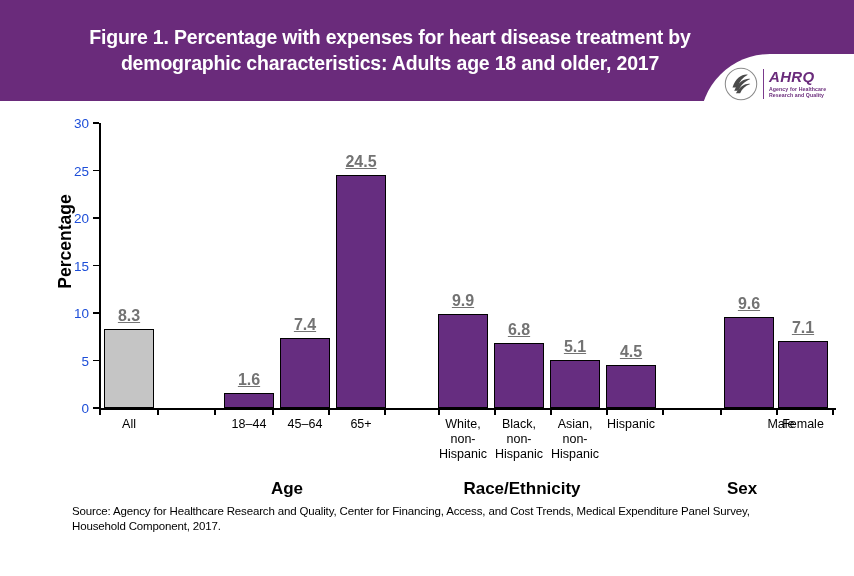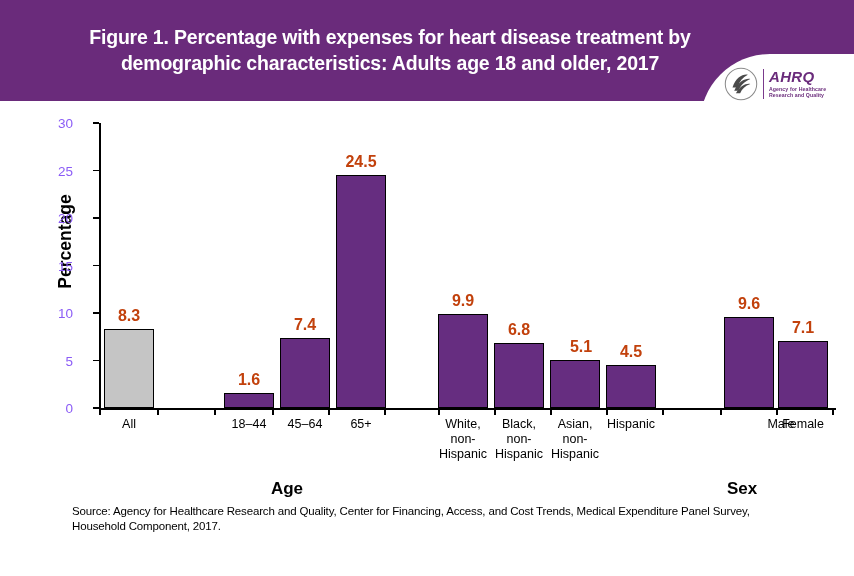--- a/index.html
+++ b/index.html
@@ -96,44 +96,45 @@
     position: absolute; left: 0; top: 285px;
     width: 737px; height: 1.5px; background: #000;
   }
   .y-tick {
     position: absolute; left: -6px;
     width: 6px; height: 1.5px; background: #000;
   }
   .y-label {
     position: absolute;
     right: 100%;
-    margin-right: 26px;
+    margin-right: 10px;
     transform: translateY(-50%);
     font-size: 13.5px;
-    color: #8b5cf6;
+    color: #1d4ed8;
     white-space: nowrap;
   }
   .x-tick {
     position: absolute; top: 285px;
     width: 1.5px; height: 7px; background: #000;
   }
   .bar {
     position: absolute;
     bottom: 0;
     border: 1.5px solid #000;
     box-sizing: border-box;
   }
   .bar-value {
     position: absolute;
     transform: translateX(-50%);
     font-size: 16px;
     font-weight: bold;
-    color: #c2410c;
+    color: #737373;
     white-space: nowrap;
     text-align: center;
+    text-decoration: underline;
   }
   .cat-label {
     position: absolute;
     transform: translateX(-50%);
     font-size: 12.5px;
     color: #000;
     text-align: center;
     line-height: 15px;
     white-space: pre-line;
   }
@@ -235,21 +236,21 @@
       <div class="bar-value" style="left: 150px; top: 247.8px;">1.6</div>
       <div class="bar" style="left: 181px; width: 50px; height: 70.3px; background: rgb(102, 45, 128); border-color: rgb(0, 0, 0);"></div>
       <div class="bar-value" style="left: 206px; top: 192.7px;">7.4</div>
       <div class="bar" style="left: 237px; width: 50px; height: 232.75px; background: rgb(102, 45, 128); border-color: rgb(0, 0, 0);"></div>
       <div class="bar-value" style="left: 262px; top: 30.25px;">24.5</div>
       <div class="bar" style="left: 339px; width: 50px; height: 94.05px; background: rgb(102, 45, 128); border-color: rgb(0, 0, 0);"></div>
       <div class="bar-value" style="left: 364px; top: 168.95px;">9.9</div>
       <div class="bar" style="left: 395px; width: 50px; height: 64.6px; background: rgb(102, 45, 128); border-color: rgb(0, 0, 0);"></div>
       <div class="bar-value" style="left: 420px; top: 198.4px;">6.8</div>
       <div class="bar" style="left: 451px; width: 50px; height: 48.45px; background: rgb(102, 45, 128); border-color: rgb(0, 0, 0);"></div>
-      <div class="bar-value" style="left: 476px; top: 214.55px; margin-left: 6px;">5.1</div>
+      <div class="bar-value" style="left: 476px; top: 214.55px;">5.1</div>
       <div class="bar" style="left: 507px; width: 50px; height: 42.75px; background: rgb(102, 45, 128); border-color: rgb(0, 0, 0);"></div>
       <div class="bar-value" style="left: 532px; top: 220.25px;">4.5</div>
       <div class="bar" style="left: 625px; width: 50px; height: 91.2px; background: rgb(102, 45, 128); border-color: rgb(0, 0, 0);"></div>
       <div class="bar-value" style="left: 650px; top: 171.8px;">9.6</div>
       <div class="bar" style="left: 679px; width: 50px; height: 67.45px; background: rgb(102, 45, 128); border-color: rgb(0, 0, 0);"></div>
       <div class="bar-value" style="left: 704px; top: 195.55px;">7.1</div>
     </div>
 <div class="cat-label" style="left: 129px; top: 316px;">All</div>
     <div class="cat-label" style="left: 249px; top: 316px;">18–44</div>
     <div class="cat-label" style="left: 305px; top: 316px;">45–64</div>
@@ -260,19 +261,20 @@
     <div class="cat-label" style="left: 519px; top: 316px;">Black,
 non-
 Hispanic</div>
     <div class="cat-label" style="left: 575px; top: 316px;">Asian,
 non-
 Hispanic</div>
     <div class="cat-label" style="left: 631px; top: 316px;">Hispanic</div>
     <div class="cat-label" style="left: 749px; top: 316px; margin-left: 32px;">Male</div>
     <div class="cat-label" style="left: 803px; top: 316px;">Female</div>
     <div class="group-label" style="left: 287px; top: 378px;">Age</div>
+    <div class="group-label" style="left: 522px; top: 378px;">Race/Ethnicity</div>
     <div class="group-label" style="left: 742px; top: 378px;">Sex</div>
   </div>
 
 <div id="source-note">
   <span>Source: Agency for Healthcare Research and Quality, Center for Financing, Access, and Cost Trends, Medical Expenditure Panel</span>
   <span>Survey,  Household Component, 2017.</span>
 </div>
 
 </body></html>

